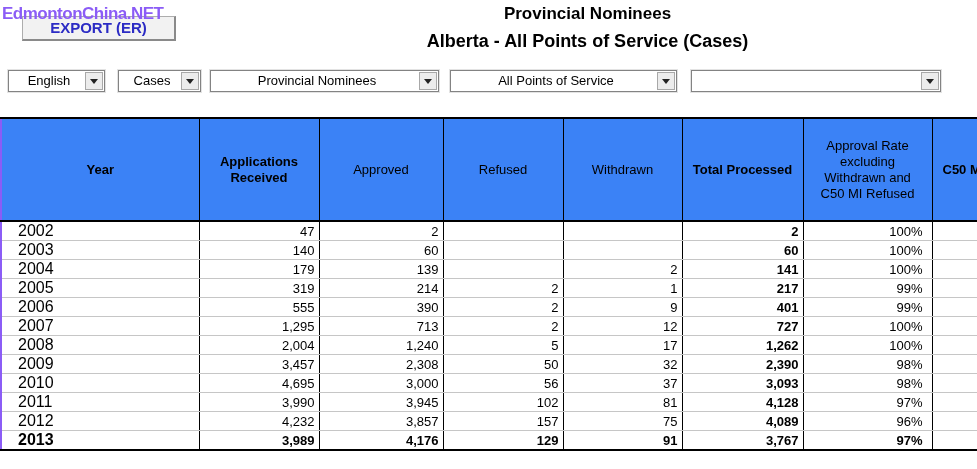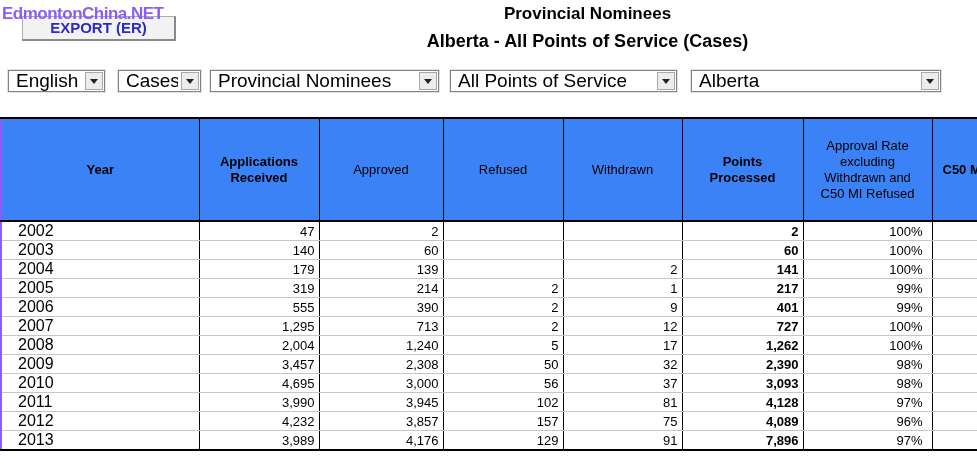--- a/index.html
+++ b/index.html
@@ -38,21 +38,22 @@
   }
   .page-title { font-size: 17px; font-weight: bold; margin: 0; line-height: 20px; }
   .page-subtitle { font-size: 18px; font-weight: bold; margin: 7px 0 0 0; line-height: 21px; }
 
   
   .combo {
     position: absolute; top: 70px; height: 22px;
     background: #fff;
     border: 1px solid #838383;
     box-shadow: 0 0 0 1px #e3e3e3;
-    font-size: 19px;
+    font-size: 13px;
+    text-align: center;
   }
   .combo-label {
     position: absolute; left: 7px; top: 0; right: 22px;
     line-height: 20px; white-space: nowrap; overflow: hidden;
   }
   .combo-arrow {
     position: absolute; right: 1px; top: 1px; width: 18px; bottom: 1px;
     background: #ececec;
     border: 1px solid #a8a8a8;
     display: flex; align-items: center; justify-content: center;
@@ -102,21 +103,21 @@
     padding: 0 4px;
     white-space: nowrap; overflow: hidden;
     text-align: right;
     vertical-align: middle;
   }
   .report tbody td.c0 {
     text-align: left; font-size: 16px; padding-left: 16px;
   }
   .report tbody td.c5 { font-weight: bold; }
   .report tbody td.c6 { padding-right: 9px; }
-  .report tbody tr:last-child td { border-bottom: 2px solid #000; }
+  .report tbody tr:last-child td { border-bottom: 2px solid #000; font-weight: bold; }
 </style>
 </head>
 <body>
 
 <div class="watermark">EdmontonChina.NET</div>
 
 <div class="export-btn">EXPORT (ER)</div>
 
 <div class="title-wrap">
   <div class="page-title">Provincial Nominees</div>
@@ -145,35 +146,34 @@
 </div>
 
 <div class="combo" style="left:450px; width:227px;">
   <span class="combo-label">All Points of Service</span>
   <span class="combo-arrow">
       <span class="tri"></span>
     </span>
 </div>
 
 <div class="combo" style="left:691px; width:250px;">
-  <span class="combo-label">Alberta</span>
   <span class="combo-arrow">
       <span class="tri"></span>
     </span>
 </div>
 
 <table class="report">
   <thead>
       <tr>
         <th class="c0">Year</th>
         <th class="c1">Applications Received</th>
         <th class="c2">Approved</th>
         <th class="c3">Refused</th>
         <th class="c4">Withdrawn</th>
-        <th class="c5">Points Processed</th>
+        <th class="c5">Total Processed</th>
         <th class="c6">Approval Rate excluding Withdrawn and C50 MI Refused</th>
         <th class="c7">C50 M</th>
       </tr>
     </thead>
   <tbody>
       <tr>
         <td class="c0">2002</td>
         <td class="c1">47</td>
         <td class="c2">2</td>
         <td class="c3"></td>
@@ -281,18 +281,18 @@
         <td class="c5">4,089</td>
         <td class="c6">96%</td>
         <td class="c7"></td>
       </tr>
       <tr>
         <td class="c0">2013</td>
         <td class="c1">3,989</td>
         <td class="c2">4,176</td>
         <td class="c3">129</td>
         <td class="c4">91</td>
-        <td class="c5">7,896</td>
+        <td class="c5">3,767</td>
         <td class="c6">97%</td>
         <td class="c7"></td>
       </tr>
     </tbody>
 </table>
 
 </body></html>

